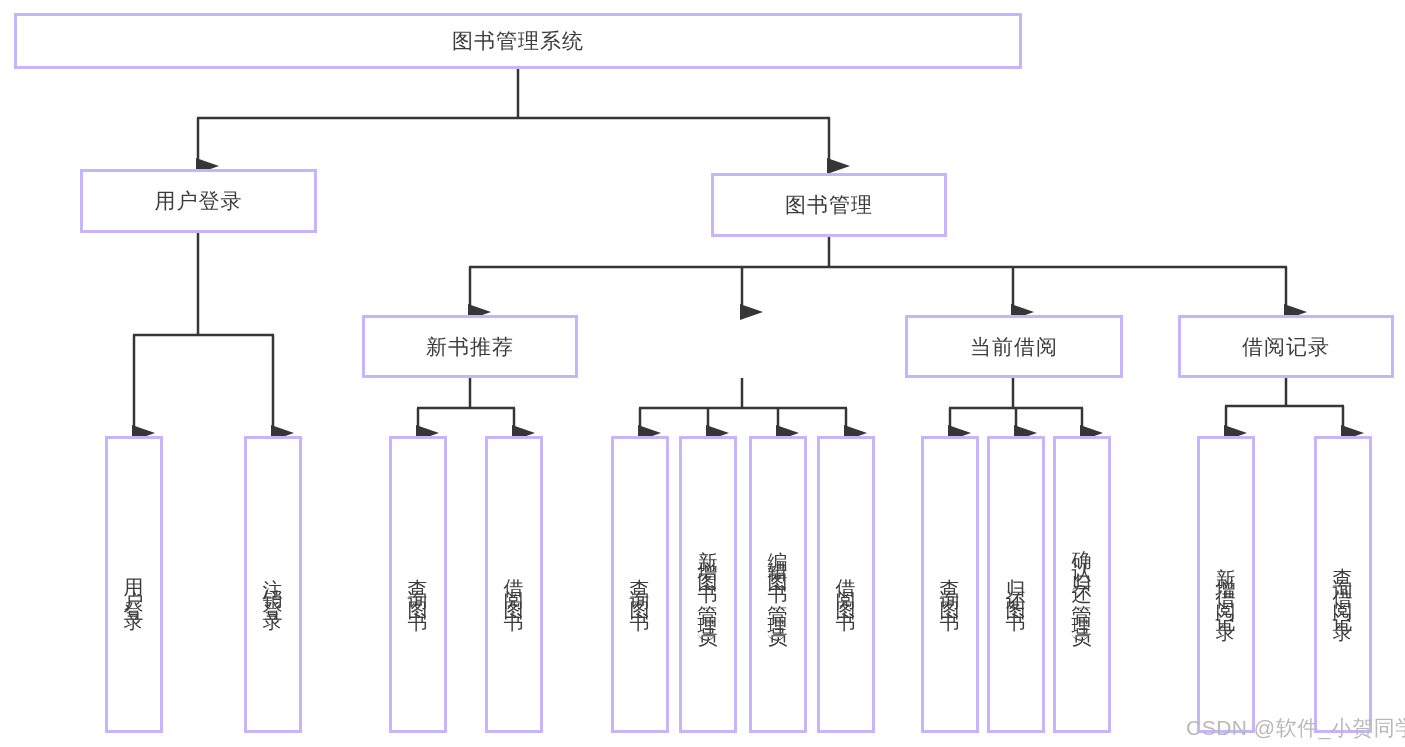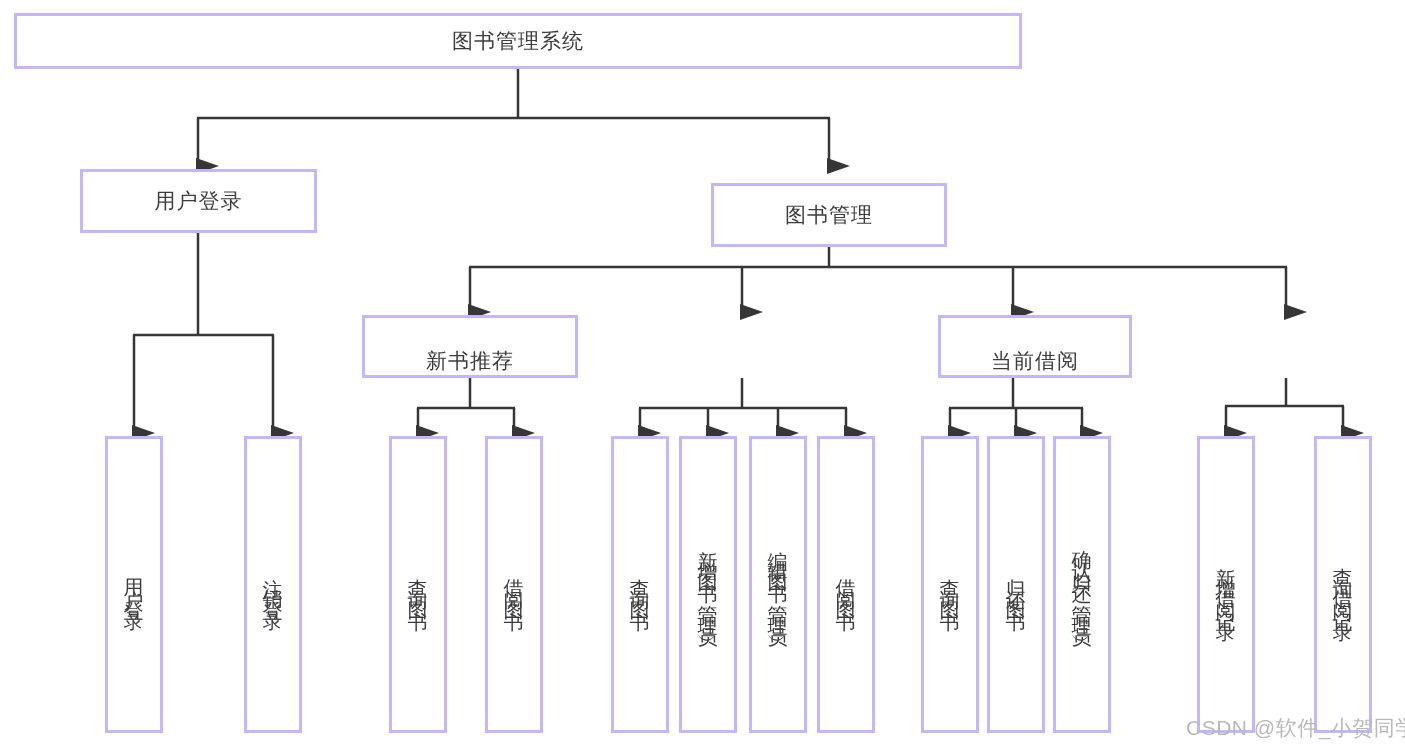--- a/index.html
+++ b/index.html
@@ -17,26 +17,26 @@
   .leaf{padding:4px 0;}
   .vtext{
     writing-mode:vertical-rl;text-orientation:mixed;
     font-size:20px;line-height:1;letter-spacing:11px;letter-spacing:11px;
     white-space:nowrap;color:#3c3c3c;
   }
   
   .b-root{left:14px;top:13px;width:1008px;height:56px;}
   
   .b-userlogin{left:80px;top:169px;width:237px;height:64px;}
-  .b-bookmgmt{left:711px;top:183px;width:236px;height:64px;}
+  .b-bookmgmt{left:711px;top:173px;width:236px;height:64px;}
   
-  .b-l3{top:315px;height:63px;align-items:flex-end;}
+  .b-l3{top:315px;height:63px;}
   .b-newrec{left:362px;width:216px;}
   .b-borrow{left:634px;width:217px;}
-  .b-current{left:938px;width:194px;}
+  .b-current{left:905px;width:218px;}
   .b-records{left:1178px;width:216px;}
   
   .b-leaf{top:436px;width:58px;height:297px;}
   .lf-1{left:105px;} .lf-2{left:244px;}
   .lf-3{left:389px;} .lf-4{left:485px;}
   .lf-5{left:611px;} .lf-6{left:679px;} .lf-7{left:749px;} .lf-8{left:817px;}
   .lf-9{left:921px;} .lf-10{left:987px;} .lf-11{left:1053px;}
   .lf-12{left:1197px;} .lf-13{left:1314px;}
   .watermark{
     position:absolute;left:1186px;top:714px;z-index:5;
@@ -106,20 +106,23 @@
   <div class="box b-bookmgmt">
     <span>图书管理</span>
   </div>
 
   <div class="box b-l3 b-newrec">
     <span>新书推荐</span>
   </div>
   <div class="box b-l3 b-current">
     <span>当前借阅</span>
   </div>
+  <div class="box b-l3 b-records">
+    <span>借阅记录</span>
+  </div>
 
   <div class="box b-leaf leaf lf-1">
     <span class="vtext">用户登录</span>
   </div>
   <div class="box b-leaf leaf lf-2">
     <span class="vtext">注销登录</span>
   </div>
 
   <div class="box b-leaf leaf lf-3">
     <span class="vtext">查询图书</span>

